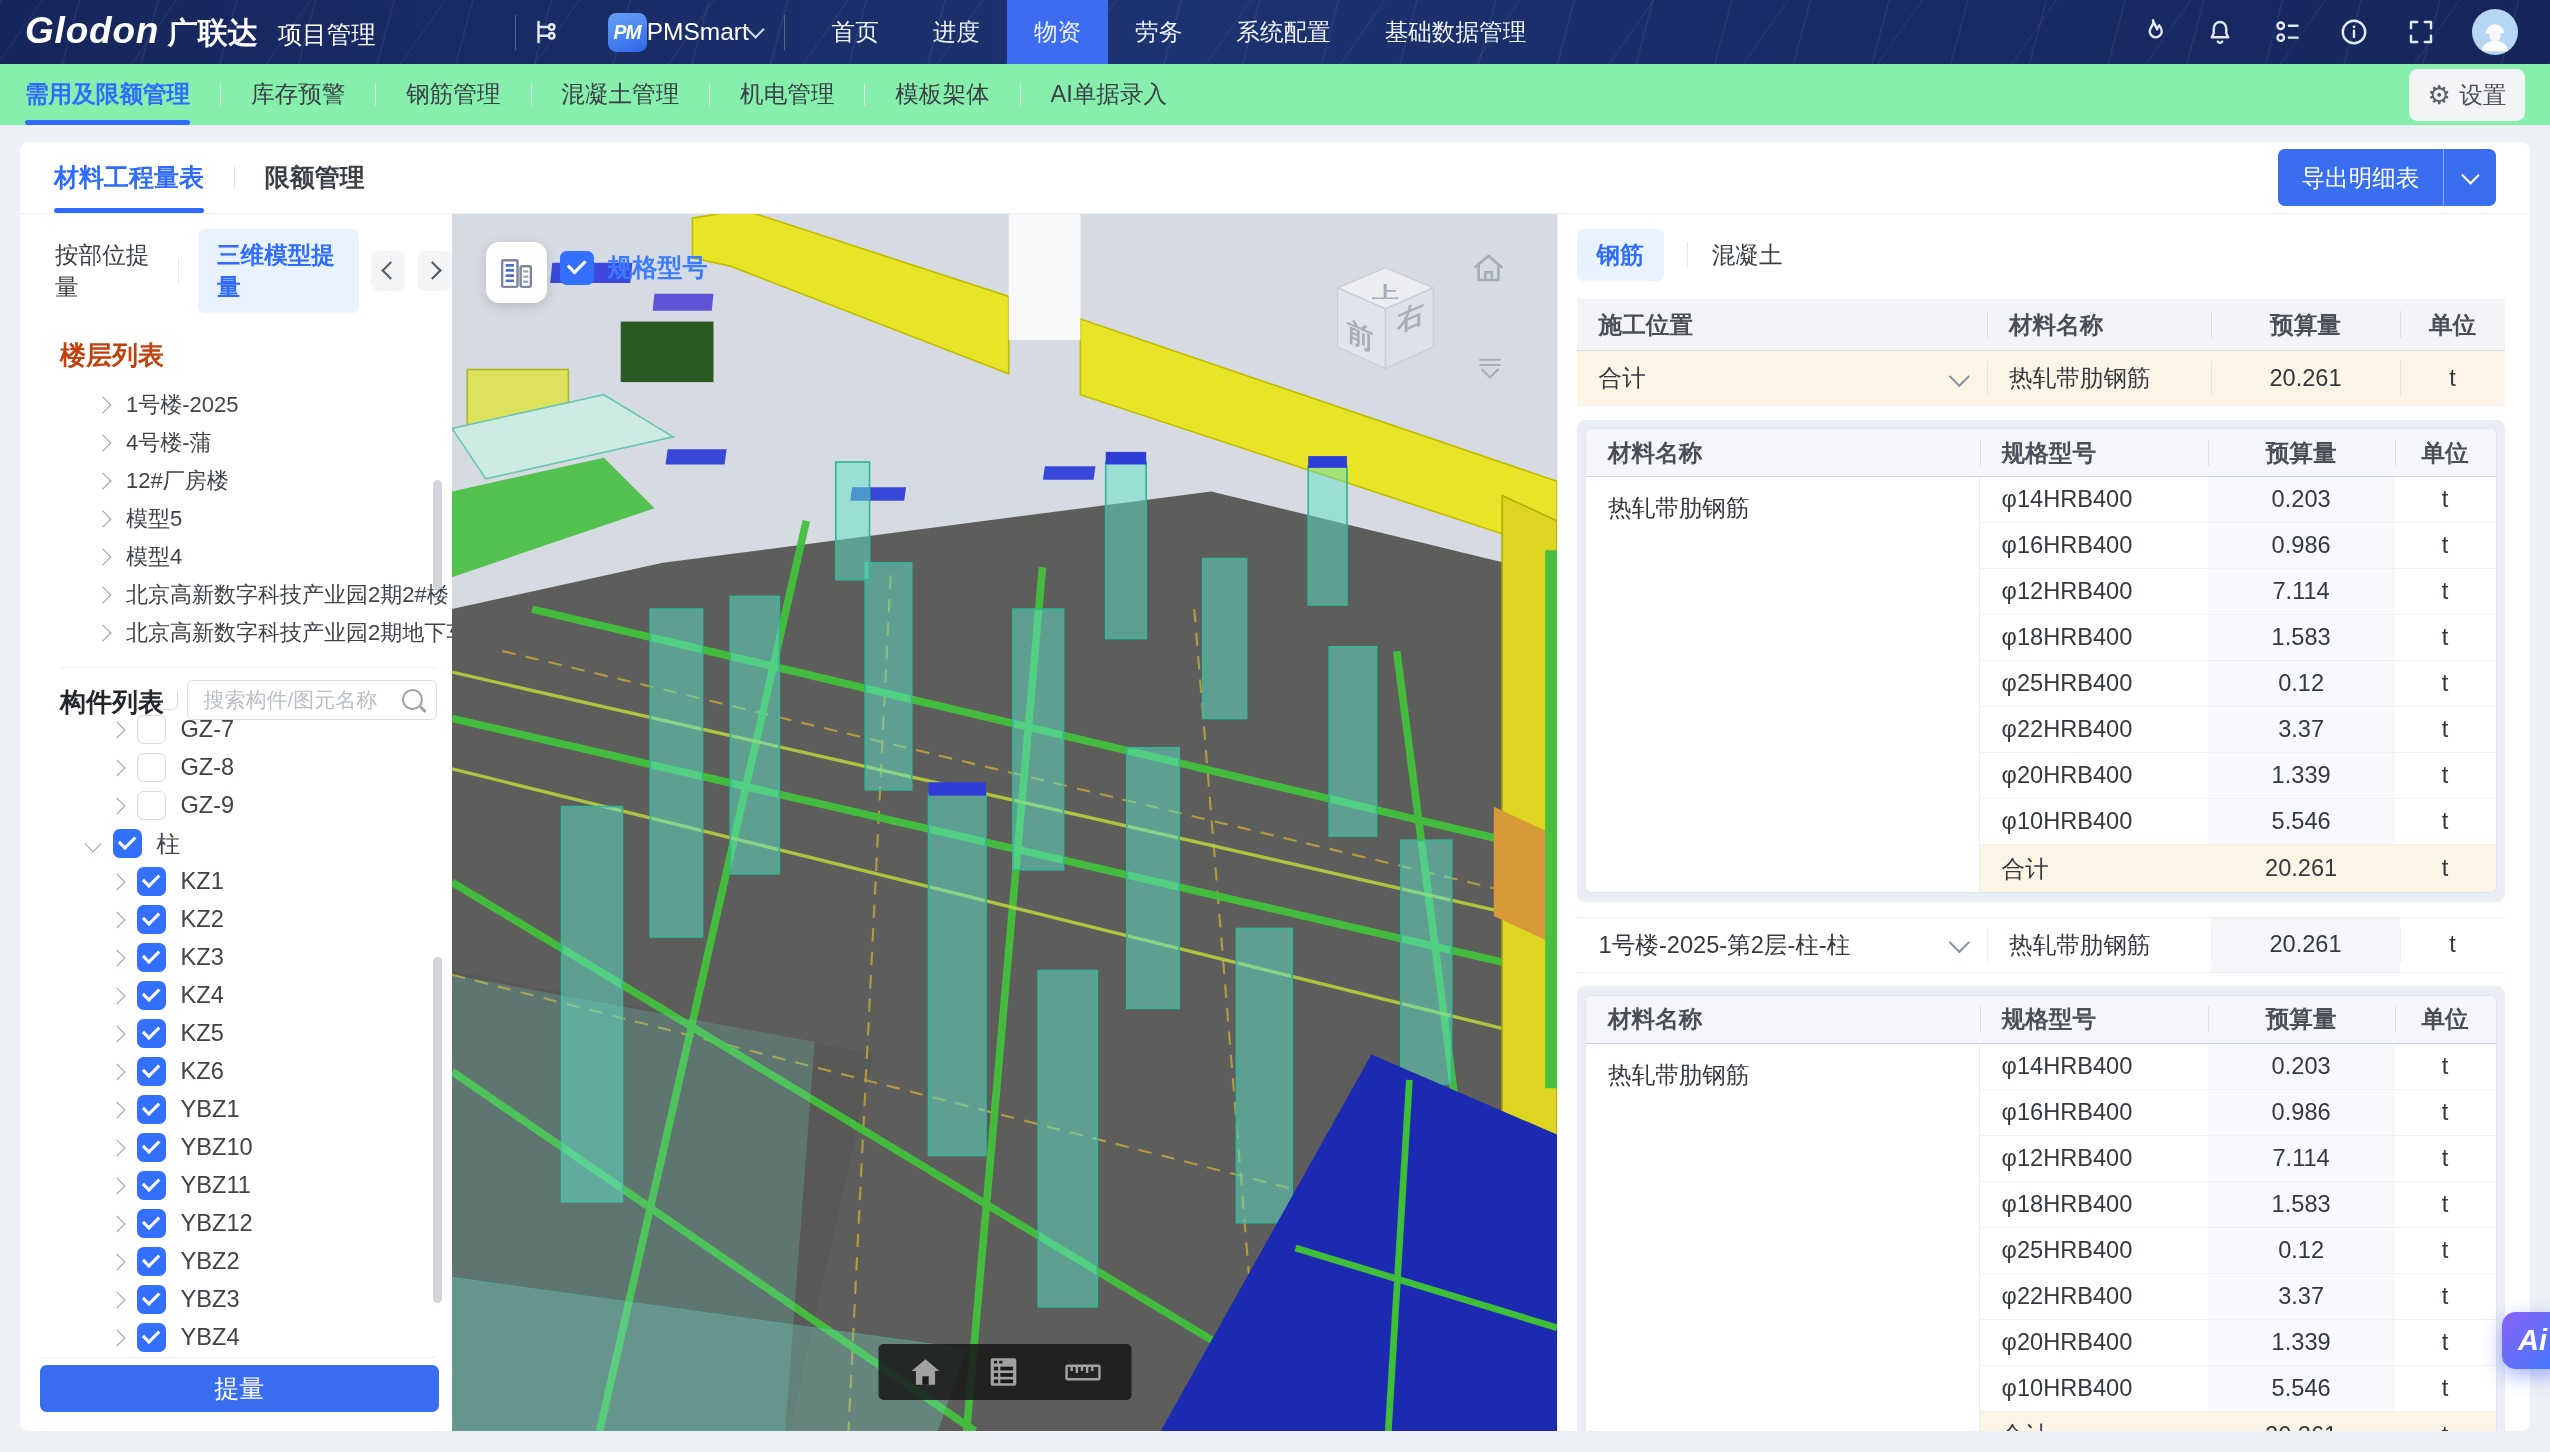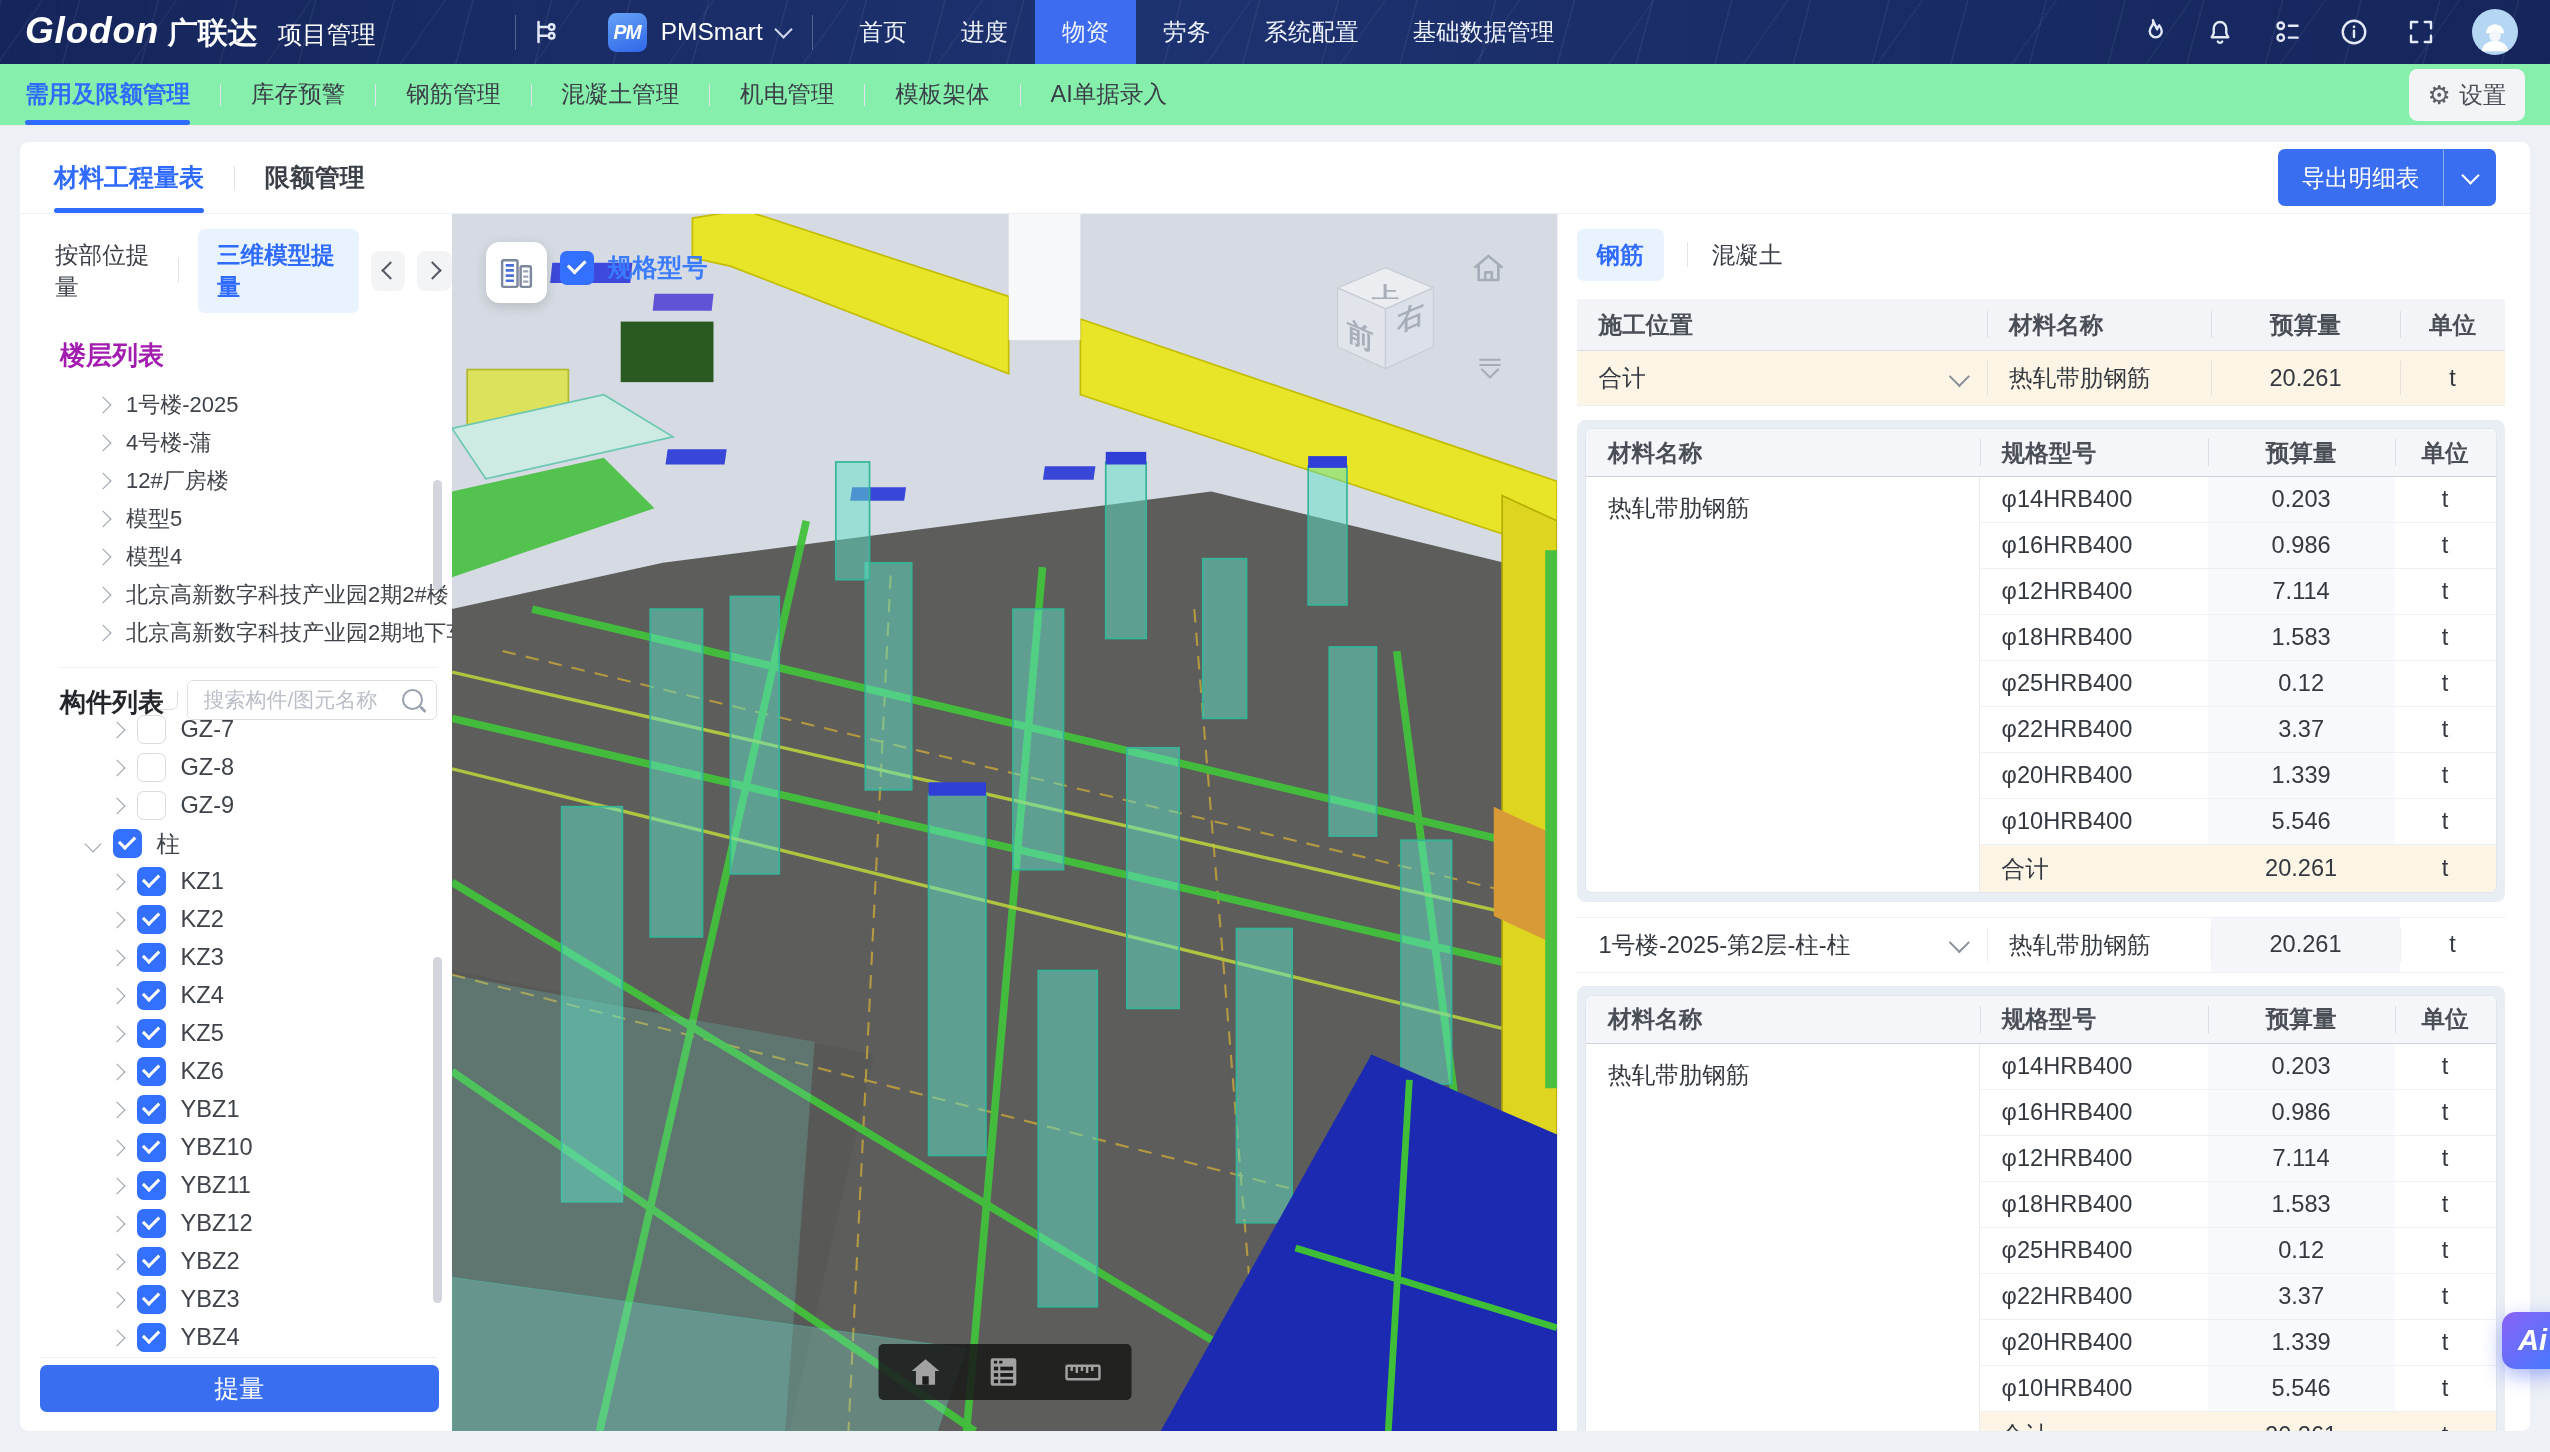--- a/index.html
+++ b/index.html
@@ -17,21 +17,21 @@
     background:
       repeating-linear-gradient(105deg,rgba(255,255,255,.05) 0 1.7px,transparent 1.7px 76px),
       repeating-linear-gradient(-55deg,rgba(255,255,255,.04) 0 1.7px,transparent 1.7px 110px);}
   .nav-left{margin-left:25px;display:flex;align-items:baseline;gap:8.4px;position:relative;}
   .logo-en{font-size:37px;font-weight:800;font-style:italic;letter-spacing:0.8px;}
   .logo-cn{font-size:30px;font-weight:700;}
   .logo-prod{font-size:24.5px;font-weight:400;margin-left:11.8px;}
   .nav-sep{width:0.8px;height:35px;background:rgba(255,255,255,.25);position:relative;}
   .sep1{margin-left:139px;}
   .org-icon{margin:0 25px 0 15px;display:flex;align-items:center;position:relative;}
-  .app-switch{display:flex;align-items:center;gap:14px;margin:0 22px 0 22px;position:relative;}
+  .app-switch{display:flex;align-items:center;gap:0;margin:0 22px 0 22px;position:relative;}
   .pm-badge{width:39px;height:39px;border-radius:8.4px;background:linear-gradient(160deg,#66a3f7,#2f66e8);
     display:flex;align-items:center;justify-content:center;font-weight:800;font-style:italic;
     font-size:19.4px;letter-spacing:-0.8px;}
   .app-name{font-size:24.5px;}
   .chev-w{width:11px;height:11px;border-right:2.1px solid #cfd9f0;border-bottom:2.1px solid #cfd9f0;
     transform:rotate(45deg);margin-top:-5px;}
   .main-nav{display:flex;align-items:stretch;height:64px;margin-left:20px;position:relative;}
   .nav-item{padding:0 27px;font-size:23.6px;line-height:64px;color:#eef2fb;cursor:default;}
   .nav-item.active{background:#3d6cf0;}
   .nav-icons{margin-left:auto;display:flex;gap:35px;align-items:center;padding-right:32px;position:relative;}
@@ -70,21 +70,21 @@
     display:flex;flex-direction:column;overflow:hidden;}
   .mode-row{display:flex;align-items:center;margin:15px 0 0 15px;flex-shrink:0;}
   .mode-plain{font-size:23.6px;color:#3a3f47;}
   .msep{width:0.8px;height:25px;background:#e2e5ea;margin:0 20px;}
   .mode-pill{font-size:23.6px;color:#2f6bff;background:#e9f3ff;border-radius:6.7px;padding:10px 18.6px;font-weight:600;}
   .arrow-btn{width:40px;height:40px;background:#f3f4f6;border-radius:8.4px;margin-left:11.8px;
     display:flex;align-items:center;justify-content:center;}
   .arr{width:11px;height:11px;border-right:2.1px solid #545a63;border-bottom:2.1px solid #545a63;}
   .arr.left{transform:rotate(135deg);margin-left:4.2px;}
   .arr.right{transform:rotate(-45deg);margin-right:4.2px;}
-  .floor-title{font-size:26px;font-weight:700;color:#a21caf;margin:25px 0 13.5px 20px;flex-shrink:0;}
+  .floor-title{font-size:26px;font-weight:700;color:#c2410c;margin:25px 0 13.5px 20px;flex-shrink:0;}
   .floor-list{position:relative;flex-shrink:0;}
   .floor-item{display:flex;align-items:center;height:38px;padding-left:57px;white-space:nowrap;overflow:hidden;}
   .chev{width:11px;height:11px;border-right:1.9px solid #9aa0a8;border-bottom:1.9px solid #9aa0a8;
     transform:rotate(-45deg);flex-shrink:0;}
   .chev.down{transform:rotate(45deg);}
   .tree-label{font-size:22px;color:#3f434a;margin-left:17px;}
   .sb-thumb{position:absolute;right:10px;width:9.3px;border-radius:5px;background:#d2d5dc;}
   .floor-thumb{top:94px;height:110px;}
   .comp-thumb{top:266px;height:346px;}
   .sb-hr{height:0.8px;background:#eef0f3;margin:15px 15px 0 20px;flex-shrink:0;}

